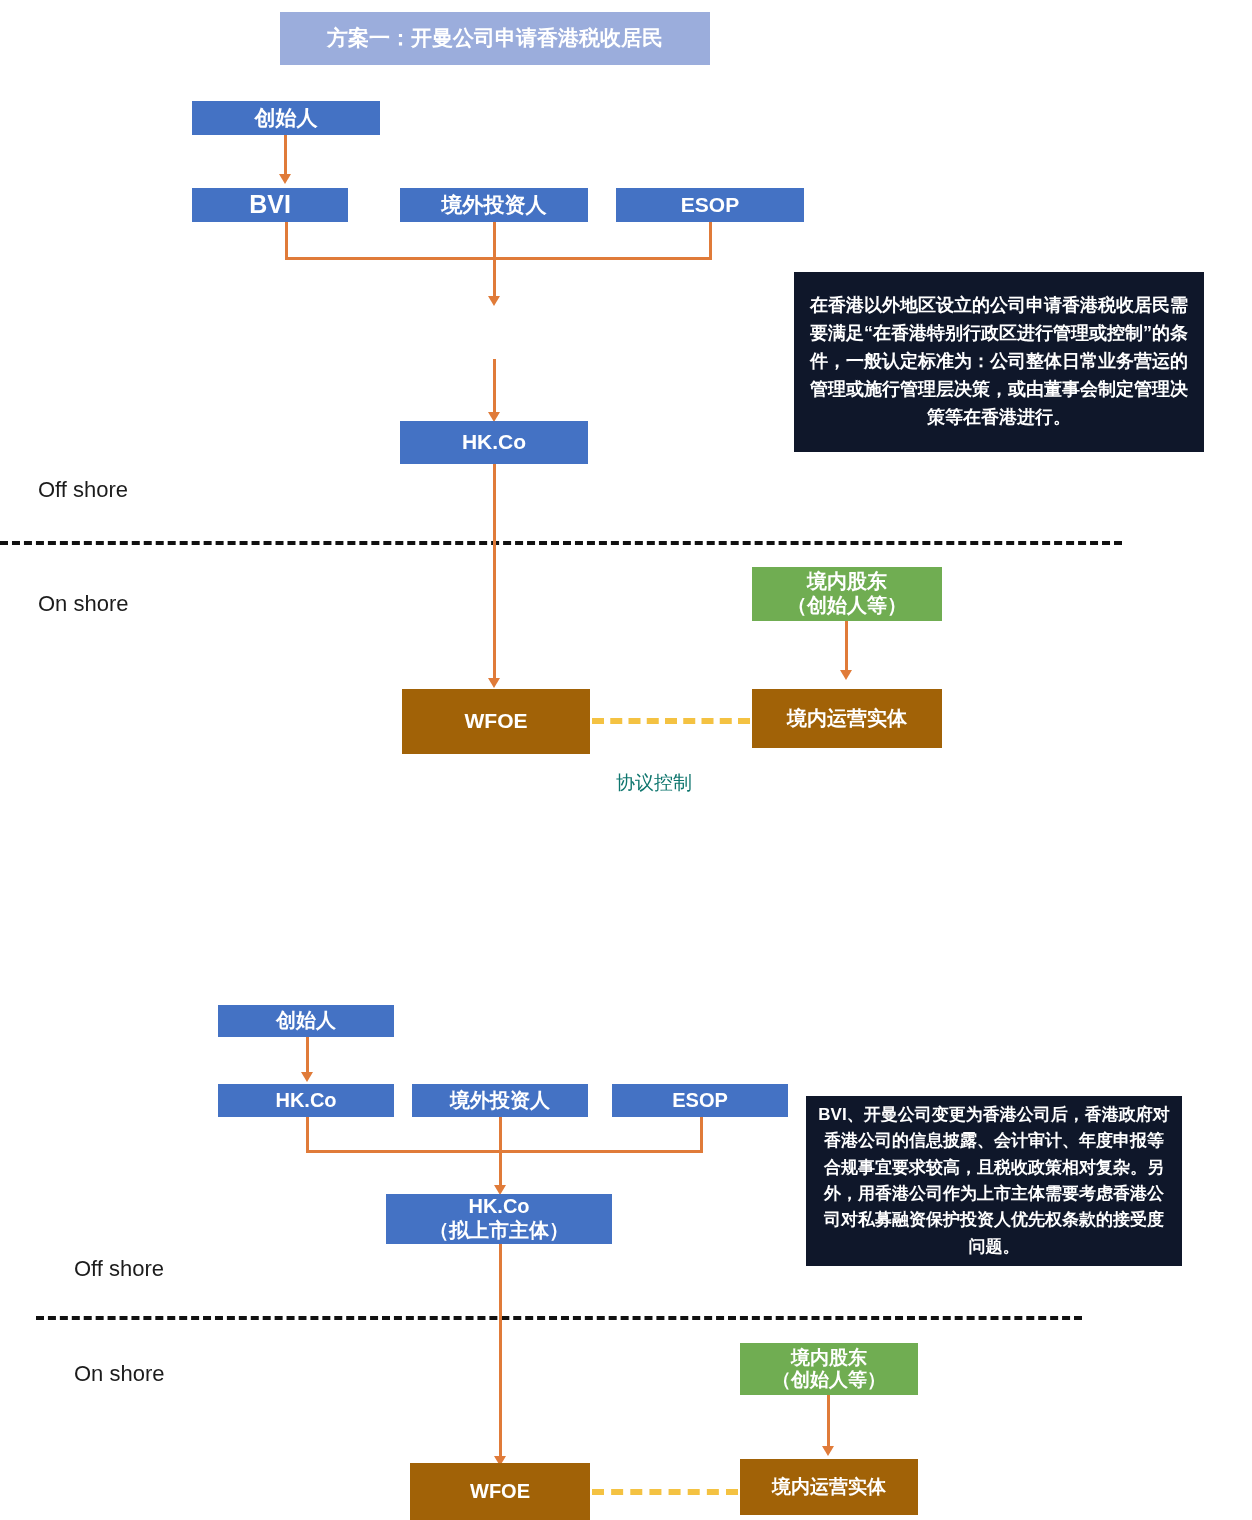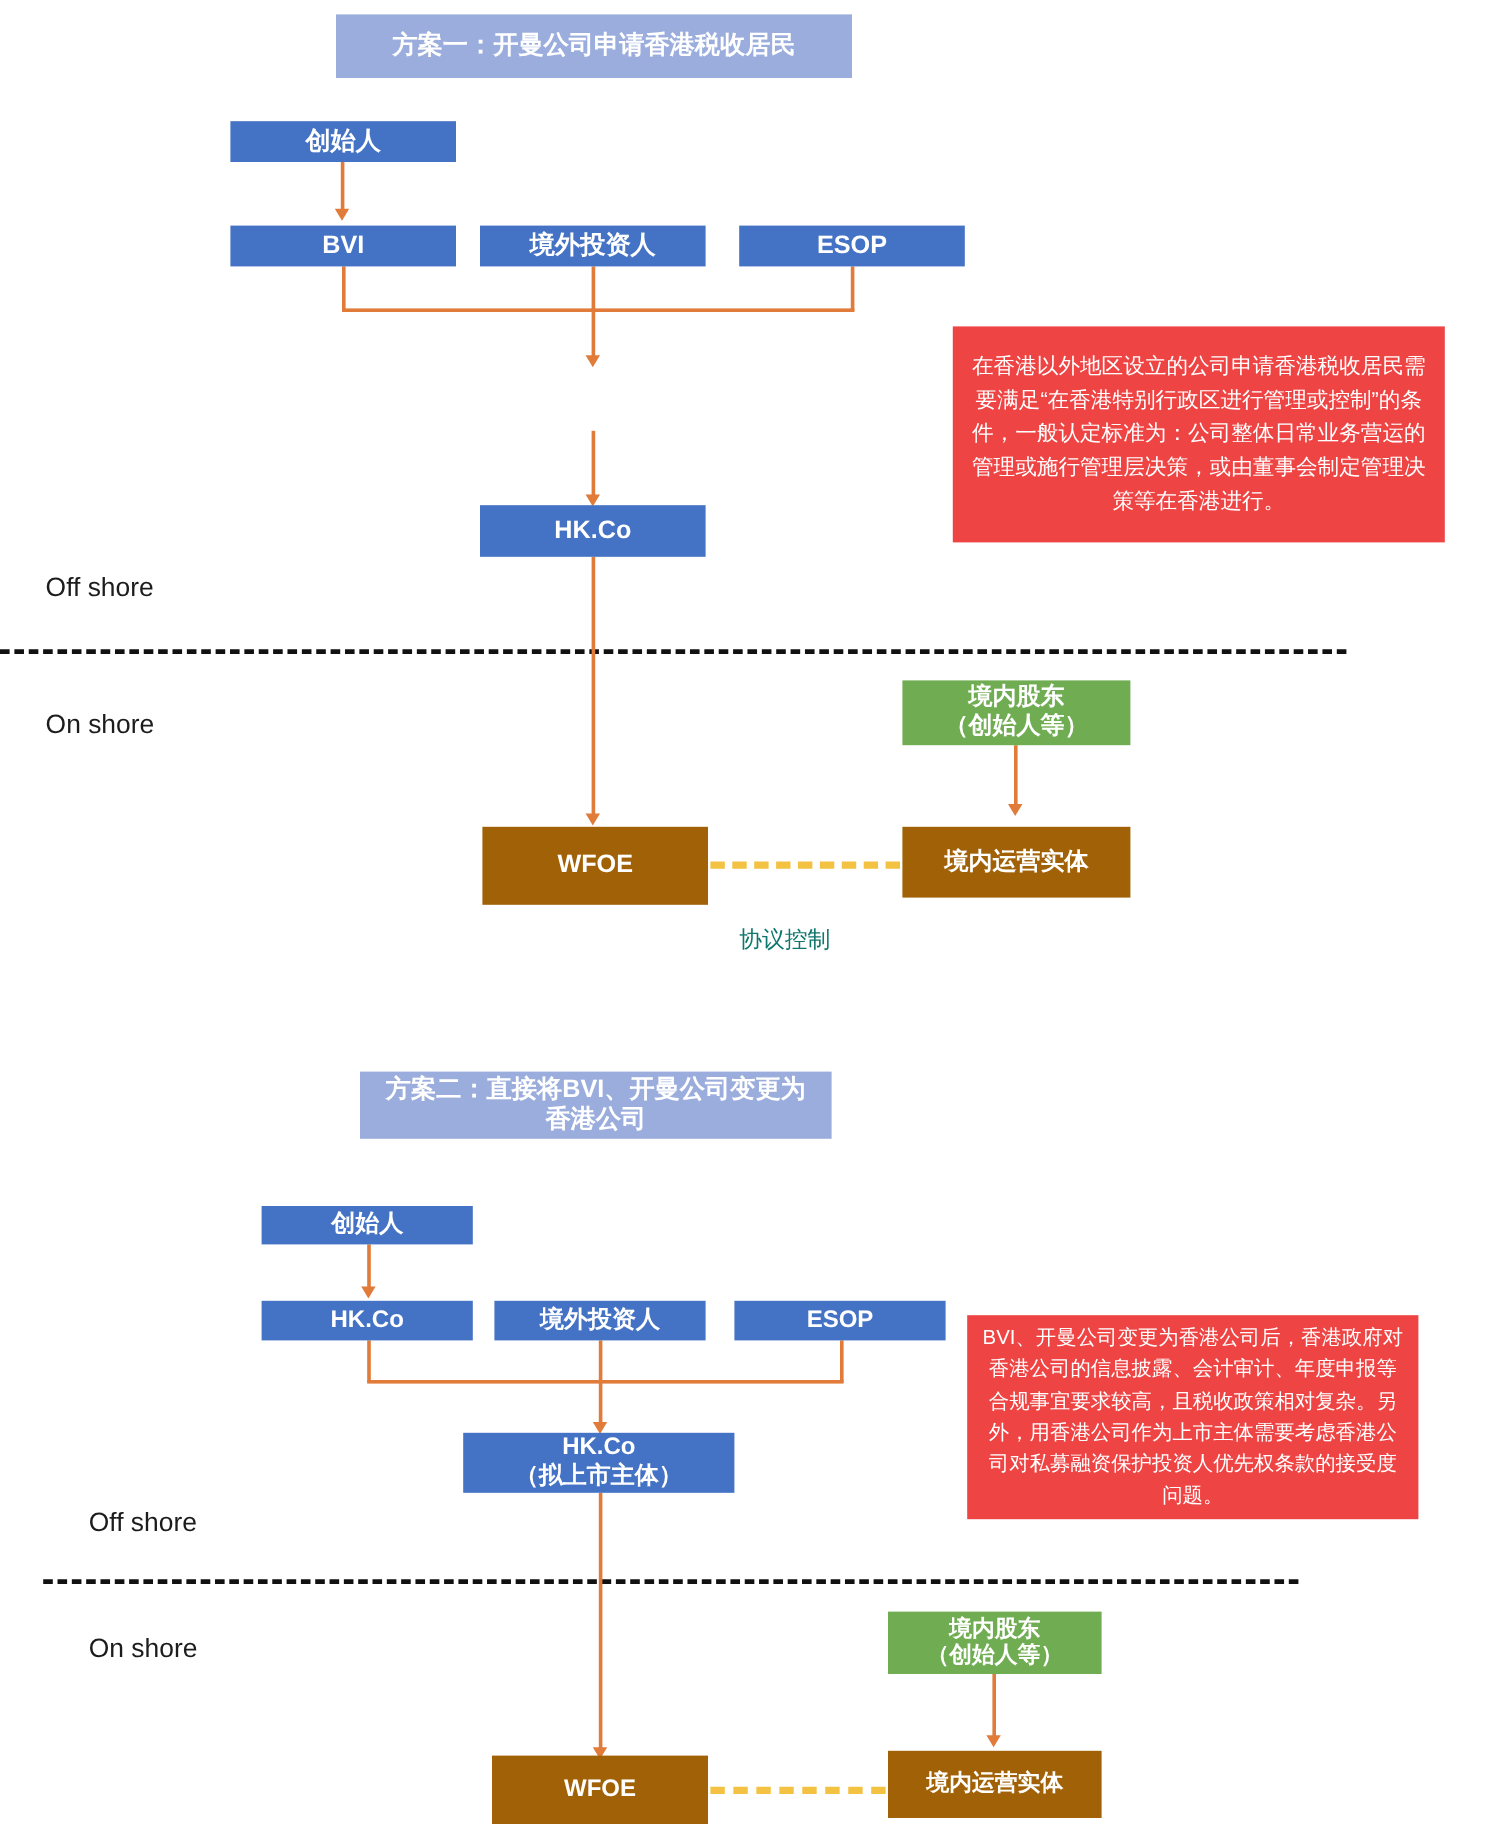--- a/index.html
+++ b/index.html
@@ -34,27 +34,27 @@
     position:absolute;
     color:#1c1c1c;
     z-index:5;
     white-space:nowrap;
   }
   .lbl-dark { color:#0f766e;margin-top:32px; }
 
   
   .note {
     position:absolute;
-    background:#ef4444;
+    background:#0f172a;
     color:#ffffff;
     text-align:center;
     line-height:1.55;
     z-index:3;
     padding:12px 10px;
-    display:flex; align-items:center; justify-content:center;
+    display:flex; align-items:center; justify-content:center;font-weight:bold;
   }
 
   
   .vline  { position:absolute; background:#E07B39; width:3px; z-index:2; }
   .hline  { position:absolute; background:#E07B39; height:3px; z-index:2; }
   .arrow  {
     position:absolute; width:0; height:0; z-index:3;
     border-left:6px solid transparent;
     border-right:6px solid transparent;
     border-top:10px solid #E07B39;
@@ -75,21 +75,21 @@
 
 <div class="canvas">
 
   <div class="box lblue" style="left:280px; top:12px; width:430px; height:53px; font-size:21px;">方案一：开曼公司申请香港税收居民</div>
 
   <div class="box blue" style="left:192px; top:101px; width:188px; height:34px; font-size:21px;">创始人</div>
 
   <div class="vline" style="left:284px; top:135px; height:42px;"></div>
   <div class="arrow" style="left:279px; top:174px;"></div>
 
-  <div class="box blue" style="left:192px; top:188px; width:188px; height:34px; font-size:21px;">BVI</div>
+  <div class="box blue" style="left:192px; top:188px; width:156px; height:34px; font-size:25px;">BVI</div>
   <div class="box blue" style="left:400px; top:188px; width:188px; height:34px; font-size:21px;">境外投资人</div>
   <div class="box blue" style="left:616px; top:188px; width:188px; height:34px; font-size:21px;">ESOP</div>
 
   <div class="vline" style="left:285px; top:222px; height:37px;"></div>
   <div class="vline" style="left:493px; top:222px; height:37px;"></div>
   <div class="vline" style="left:709px; top:222px; height:37px;"></div>
   <div class="hline" style="left:285px; top:257px; width:427px;"></div>
   <div class="vline" style="left:493px; top:257px; height:42px;"></div>
   <div class="arrow" style="left:488px; top:296px;"></div>
 
@@ -111,21 +111,20 @@
   <div class="box green" style="left:752px; top:567px; width:190px; height:54px; font-size:20px;">境内股东
 （创始人等）</div>
   <div class="vline" style="left:845px; top:621px; height:53px;"></div>
   <div class="arrow" style="left:840px; top:670px;"></div>
 
   <div class="box amber" style="left:402px; top:689px; width:188px; height:65px; font-size:21px;">WFOE</div>
   <div class="box amber" style="left:752px; top:689px; width:190px; height:59px; font-size:20px;">境内运营实体</div>
   <div class="dashlink" style="left:592px; top:718px; width:158px;"></div>
   <div class="lbl lbl-dark" style="left:616px; top:738px; font-size:19px;">协议控制</div>
 
-  <div class="box lblue" style="left:300px; top:893px; width:393px; height:56px; font-size:21px; padding:0 14px;">方案二：直接将BVI、开曼公司变更为香港公司</div>
 
   <div class="box blue" style="left:218px; top:1005px; width:176px; height:32px; font-size:20px;">创始人</div>
 
   <div class="vline" style="left:306px; top:1037px; height:38px;"></div>
   <div class="arrow" style="left:301px; top:1072px;"></div>
 
   <div class="box blue" style="left:218px; top:1084px; width:176px; height:33px; font-size:20px;">HK.Co</div>
   <div class="box blue" style="left:412px; top:1084px; width:176px; height:33px; font-size:20px;">境外投资人</div>
   <div class="box blue" style="left:612px; top:1084px; width:176px; height:33px; font-size:20px;">ESOP</div>
 

